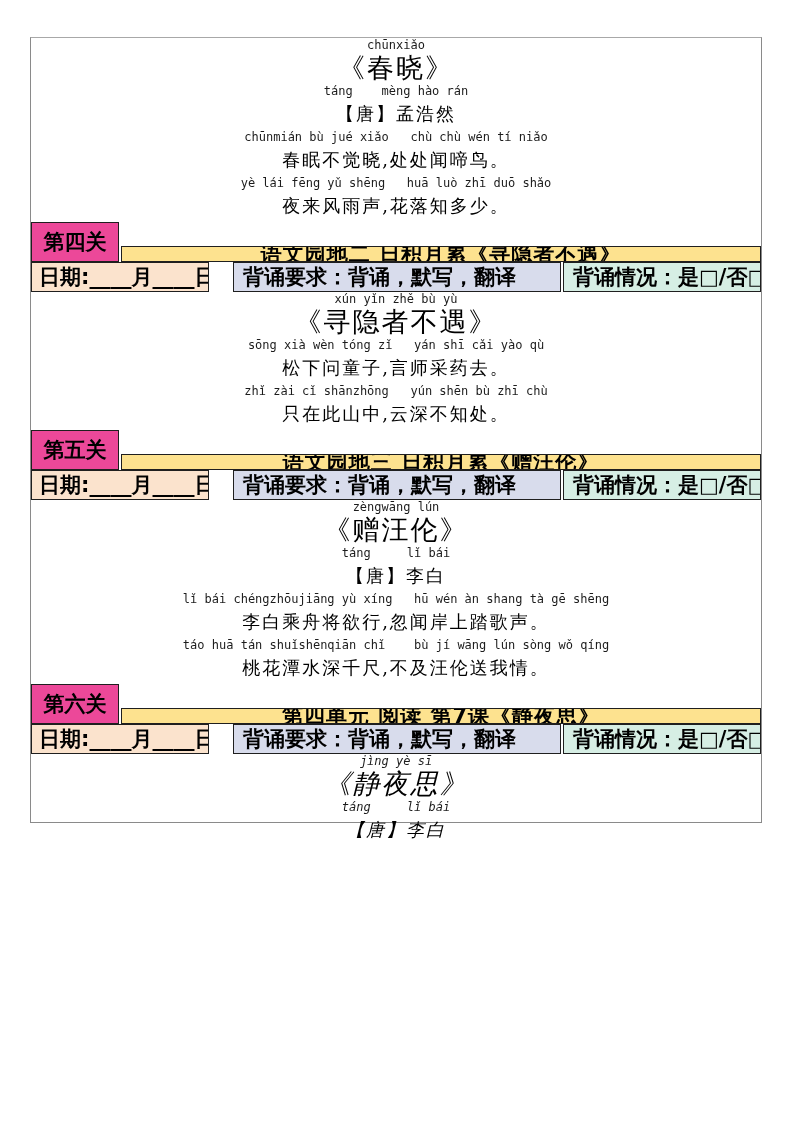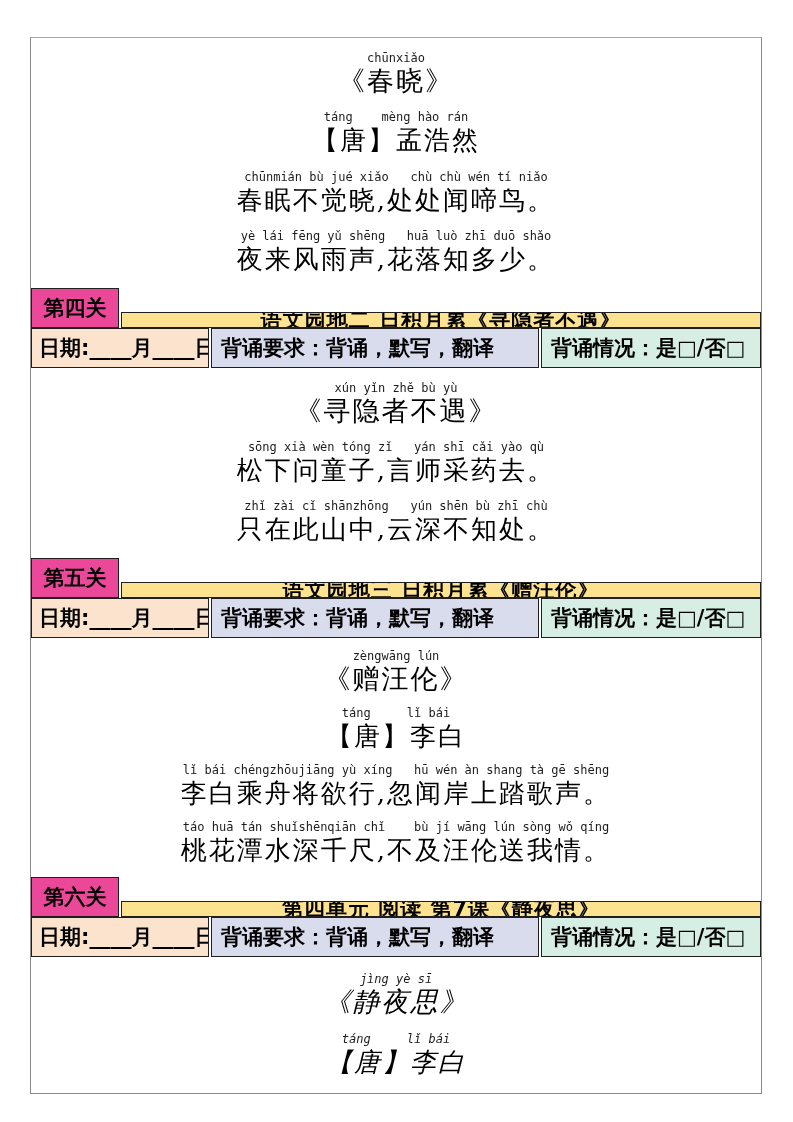--- a/index.html
+++ b/index.html
@@ -1,45 +1,45 @@
 <!DOCTYPE html>
 <html><head>
 <meta charset="utf-8">
 <style>
   * { margin:0; padding:0; box-sizing:border-box; }
   html,body { width:793px; height:1122px; background:#ffffff; overflow:hidden;
               font-family:"DejaVu Serif","Liberation Serif",serif; }
-  .sheet { position:absolute; left:30px; top:37px; width:732px; height:1057px;
+  .sheet { position:absolute; left:30px; top:37px; width:732px; height:786px;
            border:1px solid #8a8a8a; border-top-color:#a8a8a8;
            display:flex; flex-direction:column; background:#ffffff; }
 
   
   .poem { display:flex; flex-direction:column; justify-content:space-evenly;
           align-items:center; width:100%; }
   .poem-1 { height:250px; }
   .poem-2 { height:190px; }
   .poem-3 { height:239px; }
   .poem-4 { height:124px; flex:1;font-style:italic; }
   .grp { display:flex; flex-direction:column; align-items:center; }
   .pin { font-family:"DejaVu Sans Mono","Liberation Mono",monospace;
          font-size:12px; color:#1c1c1c; white-space:pre; line-height:14px; }
-  .han { font-size:26px; color:#000; line-height:32px; letter-spacing:2px; white-space:pre; }
+  .han { font-size:18px; color:#000; line-height:32px; letter-spacing:2px; white-space:pre; }
   .han-title { font-size:27px; }
 
   
   .row { display:flex; width:100%; gap:2px; background:#ffffff; }
   .hdr { height:40px; }
   .daterow { height:40px; }
   .cell { border:1.5px solid #1f1f1f; display:flex; align-items:center;
           font-family:"DejaVu Sans","Liberation Sans",sans-serif;
           font-weight:bold; font-size:21px; color:#000; white-space:nowrap; overflow:hidden; }
   .badge  { width:88px;  justify-content:center; background:#ec4899; }
   .cktitle{ flex:1;      justify-content:center; background:#fde28f; letter-spacing:1px;margin-top:24px; }
   .date   { width:178px; padding-left:7px;  background:#fbe3cd; }
-  .req    { width:328px; padding-left:9px;  background:#d8dcec; }
+  .req    { width:328px; padding-left:9px;  background:#d8dcec;margin-left:22px; }
   .status { flex:1;      padding-left:9px;  background:#d6eee4; }
 </style>
 </head>
 <body>
 
 <div class="sheet">
 
   <div class="poem poem-1">
     <div class="grp">
       <div class="pin">chūnxiǎo</div>

